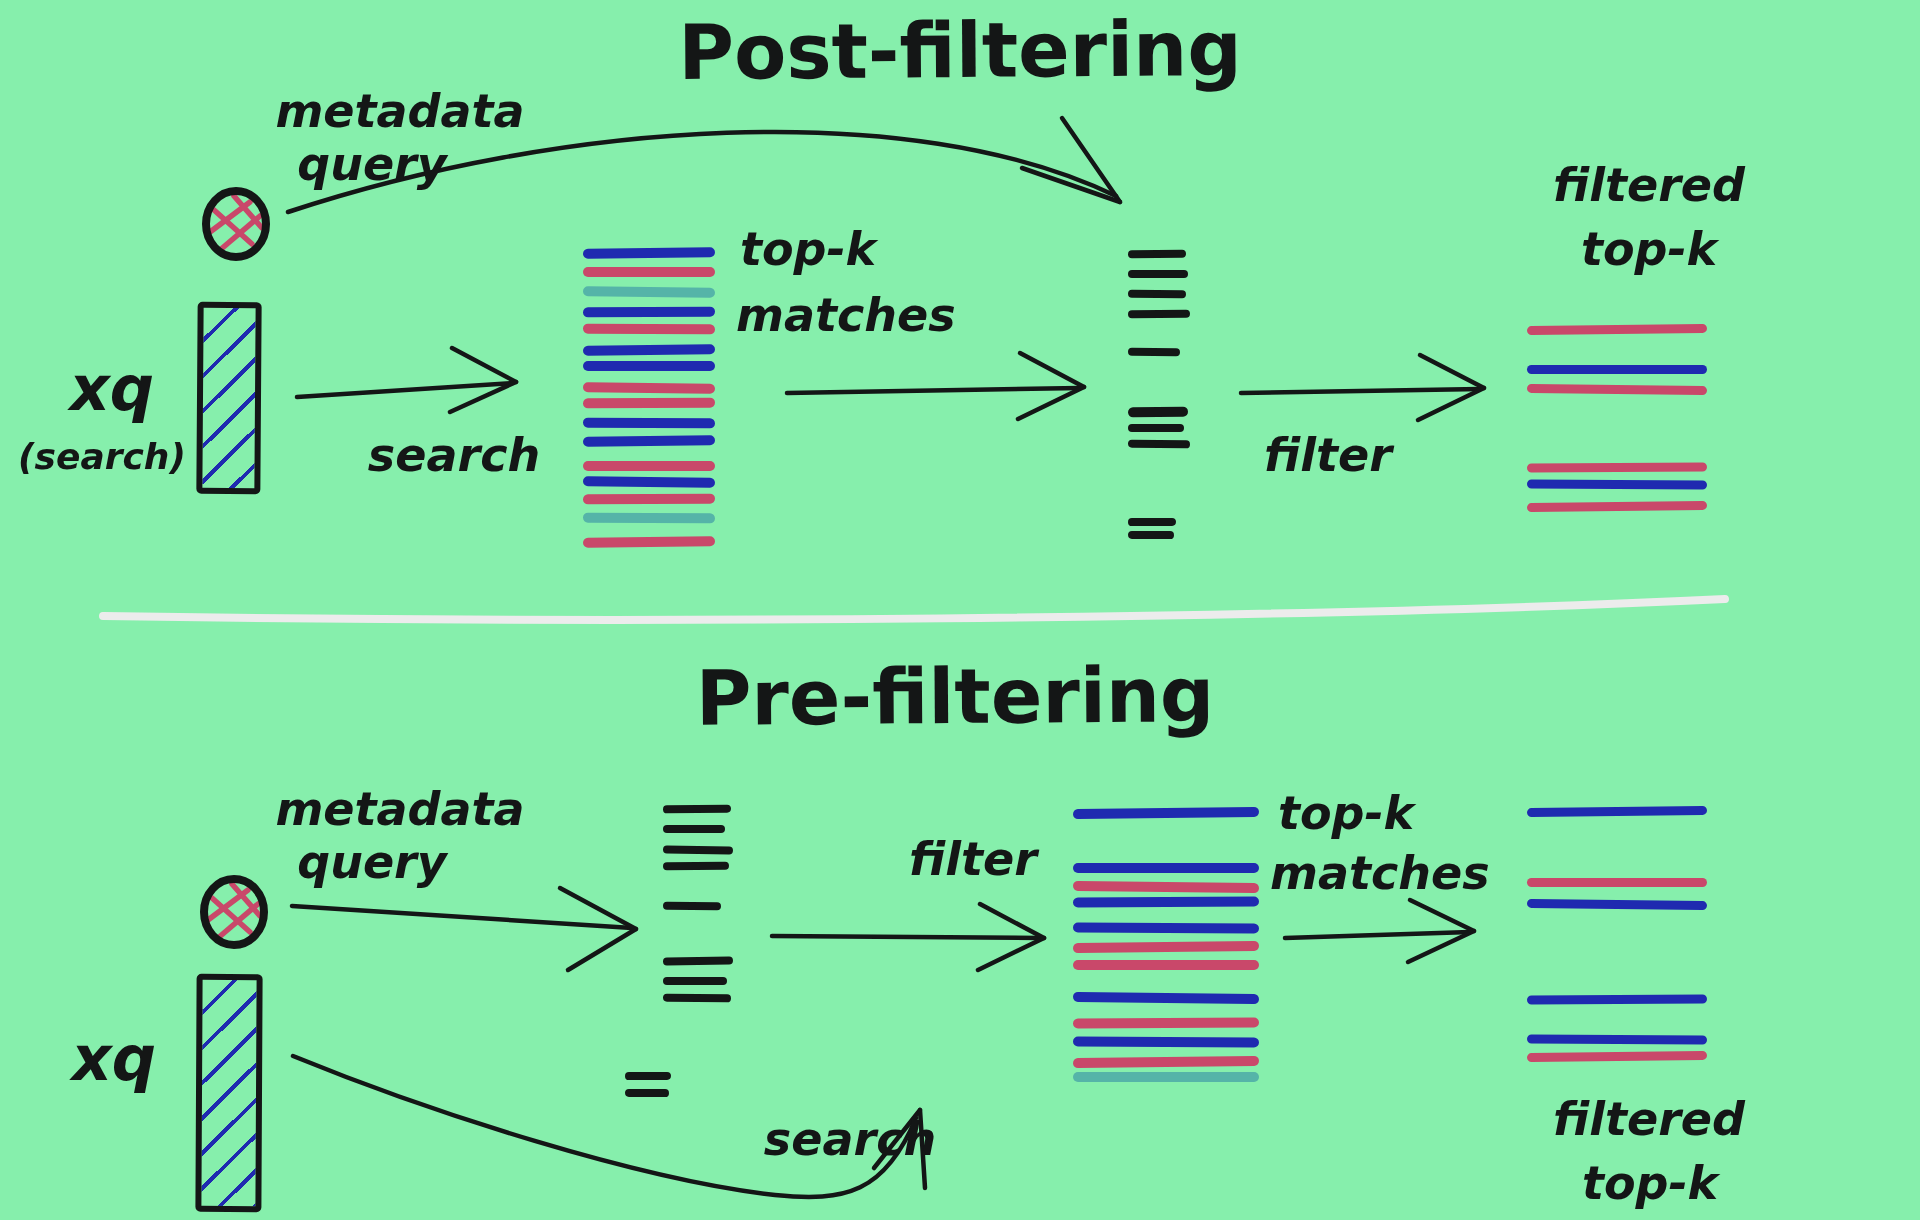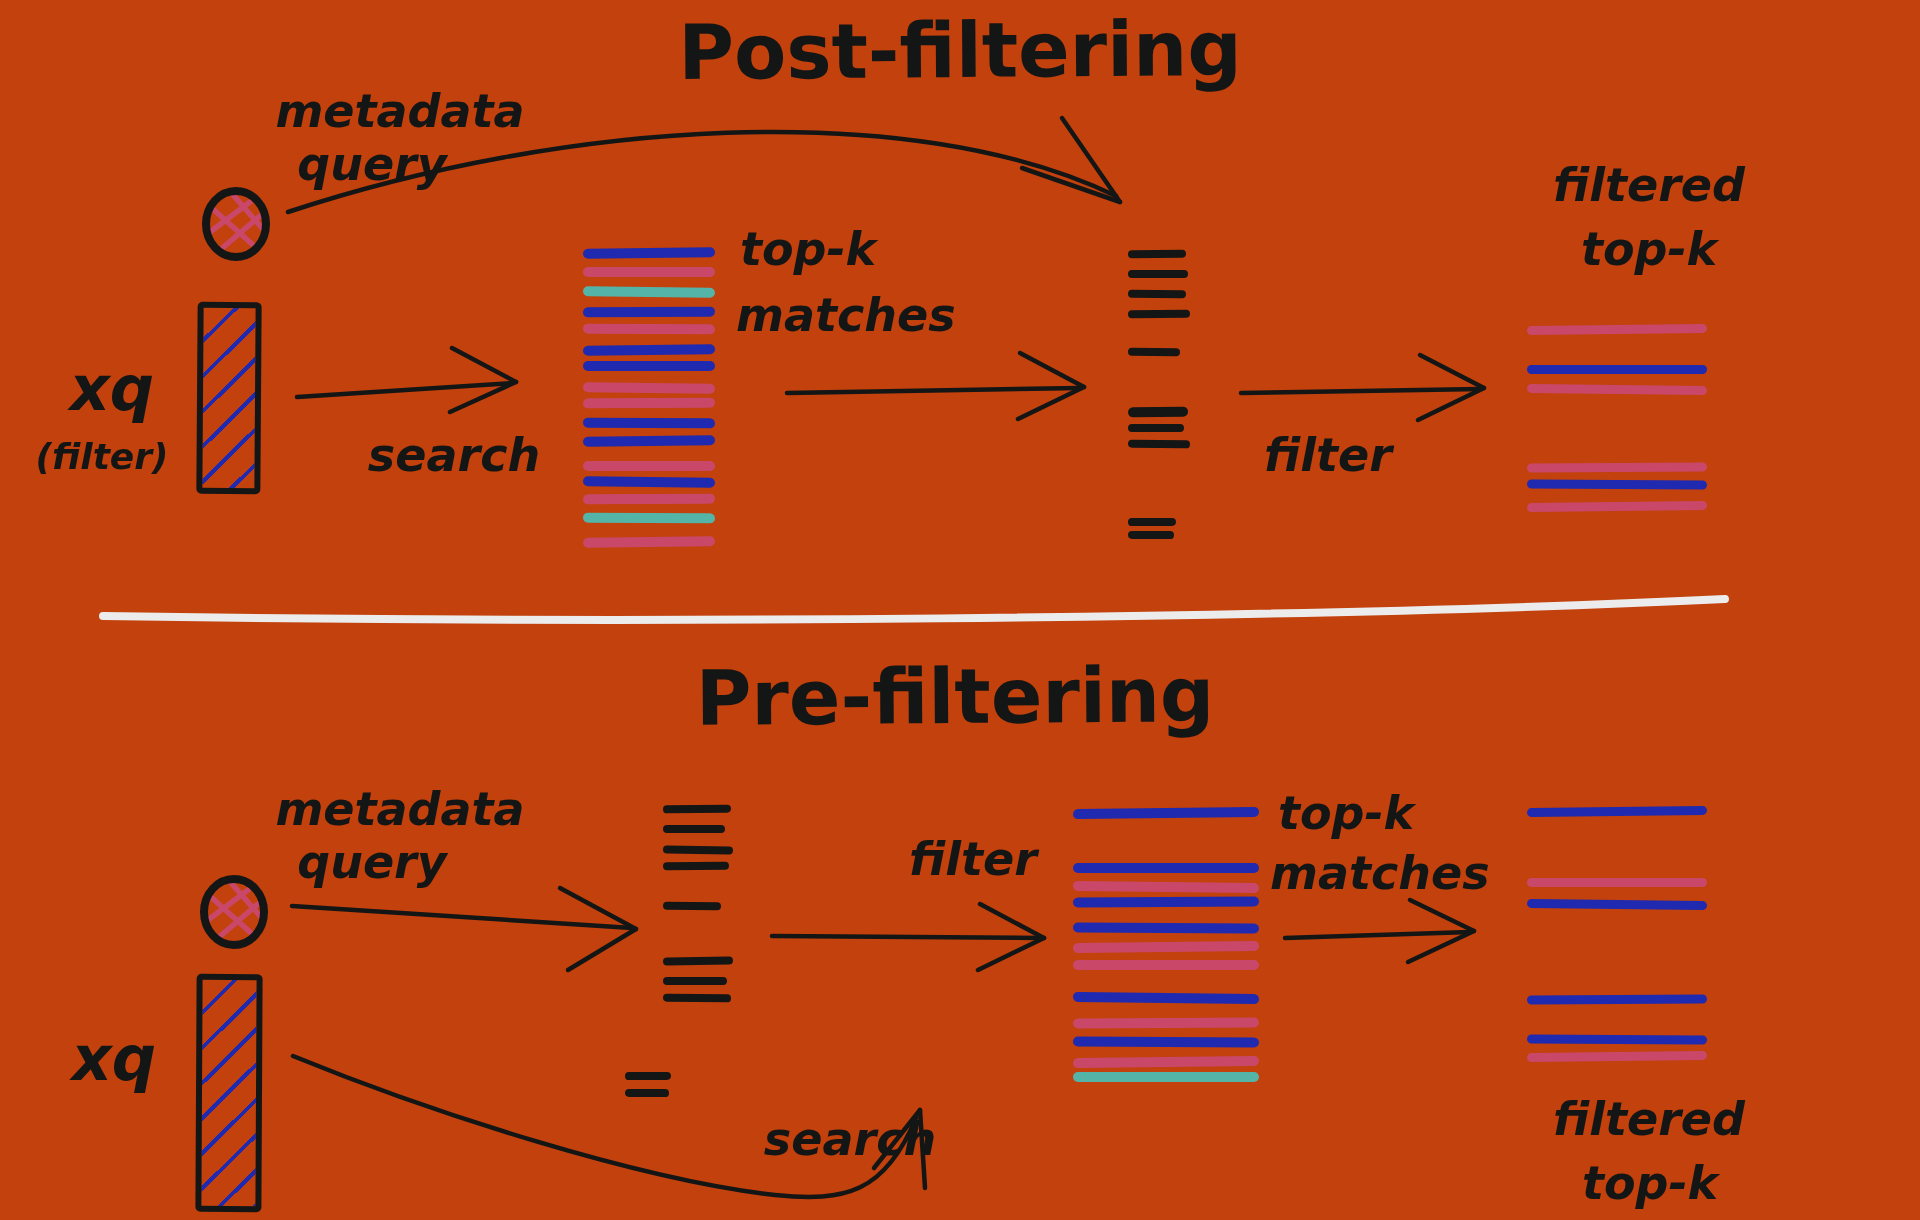--- a/index.html
+++ b/index.html
@@ -1,17 +1,17 @@
 <!DOCTYPE html>
 <html><head>
 <meta charset="utf-8">
 <style>
   html,body{margin:0;padding:0;background:#ffffff;}
   .canvas{
-    position:relative;width:1920px;height:1220px;background:#c2410c;
+    position:relative;width:1920px;height:1220px;background:#86efac;
     overflow:hidden;font-family:"DejaVu Sans",sans-serif;color:#141616;
   }
   .txt{position:absolute;white-space:nowrap;color:#141616;}
   .title{font-size:76px;font-weight:800;letter-spacing:0px;transform:translateX(-50%) rotate(-0.4deg);}
   .lbl{font-size:46px;font-weight:600;font-style:italic;}
   .lbl.center{transform:translateX(-50%);margin-left:32px;}
   .xq{font-size:62px;font-weight:700;font-style:italic;transform:translateX(-50%);}
   .sub{font-size:36px;font-weight:600;font-style:italic;transform:translateX(-50%);}
   .vector{
     position:absolute;border:6px solid #141616;border-radius:5px;background:
@@ -89,21 +89,21 @@
     <g stroke="#c9486a" stroke-width="5.5" stroke-linecap="round">
       <line x1="18" y1="54" x2="58" y2="24"></line>
       <line x1="28" y1="72" x2="68" y2="38"></line>
       <line x1="22" y1="32" x2="60" y2="66"></line>
       <line x1="42" y1="18" x2="70" y2="50"></line>
     </g>
     <ellipse cx="44" cy="46" rx="30" ry="33" fill="none" stroke="#141616" stroke-width="8"></ellipse>
   </svg>
 
   <div class="txt xq" style="left:112px;top:352px;">xq</div>
-  <div class="txt sub" style="left:102px;top:436px;">(filter)</div>
+  <div class="txt sub" style="left:102px;top:436px;">(search)</div>
 
   <div class="vector" style="left:197px;top:302px;width:52px;height:180px;transform:rotate(0.4deg);"></div>
 
   <div class="txt lbl center" style="left:422px;top:428px;">search</div>
 
   <div class="stack">
       <div class="ln" style="left: 583px; top: 248px; width: 132px; height: 10px; background: rgb(31, 42, 176); transform: rotate(-0.7deg);"></div>
       <div class="ln" style="left: 583px; top: 267px; width: 132px; height: 10px; background: rgb(201, 72, 106); transform: rotate(0deg);"></div>
       <div class="ln" style="left: 583px; top: 287px; width: 132px; height: 10px; background: rgb(85, 180, 168); transform: rotate(0.7deg);"></div>
       <div class="ln" style="left: 583px; top: 307px; width: 132px; height: 10px; background: rgb(31, 42, 176); transform: rotate(-0.35deg);"></div>

